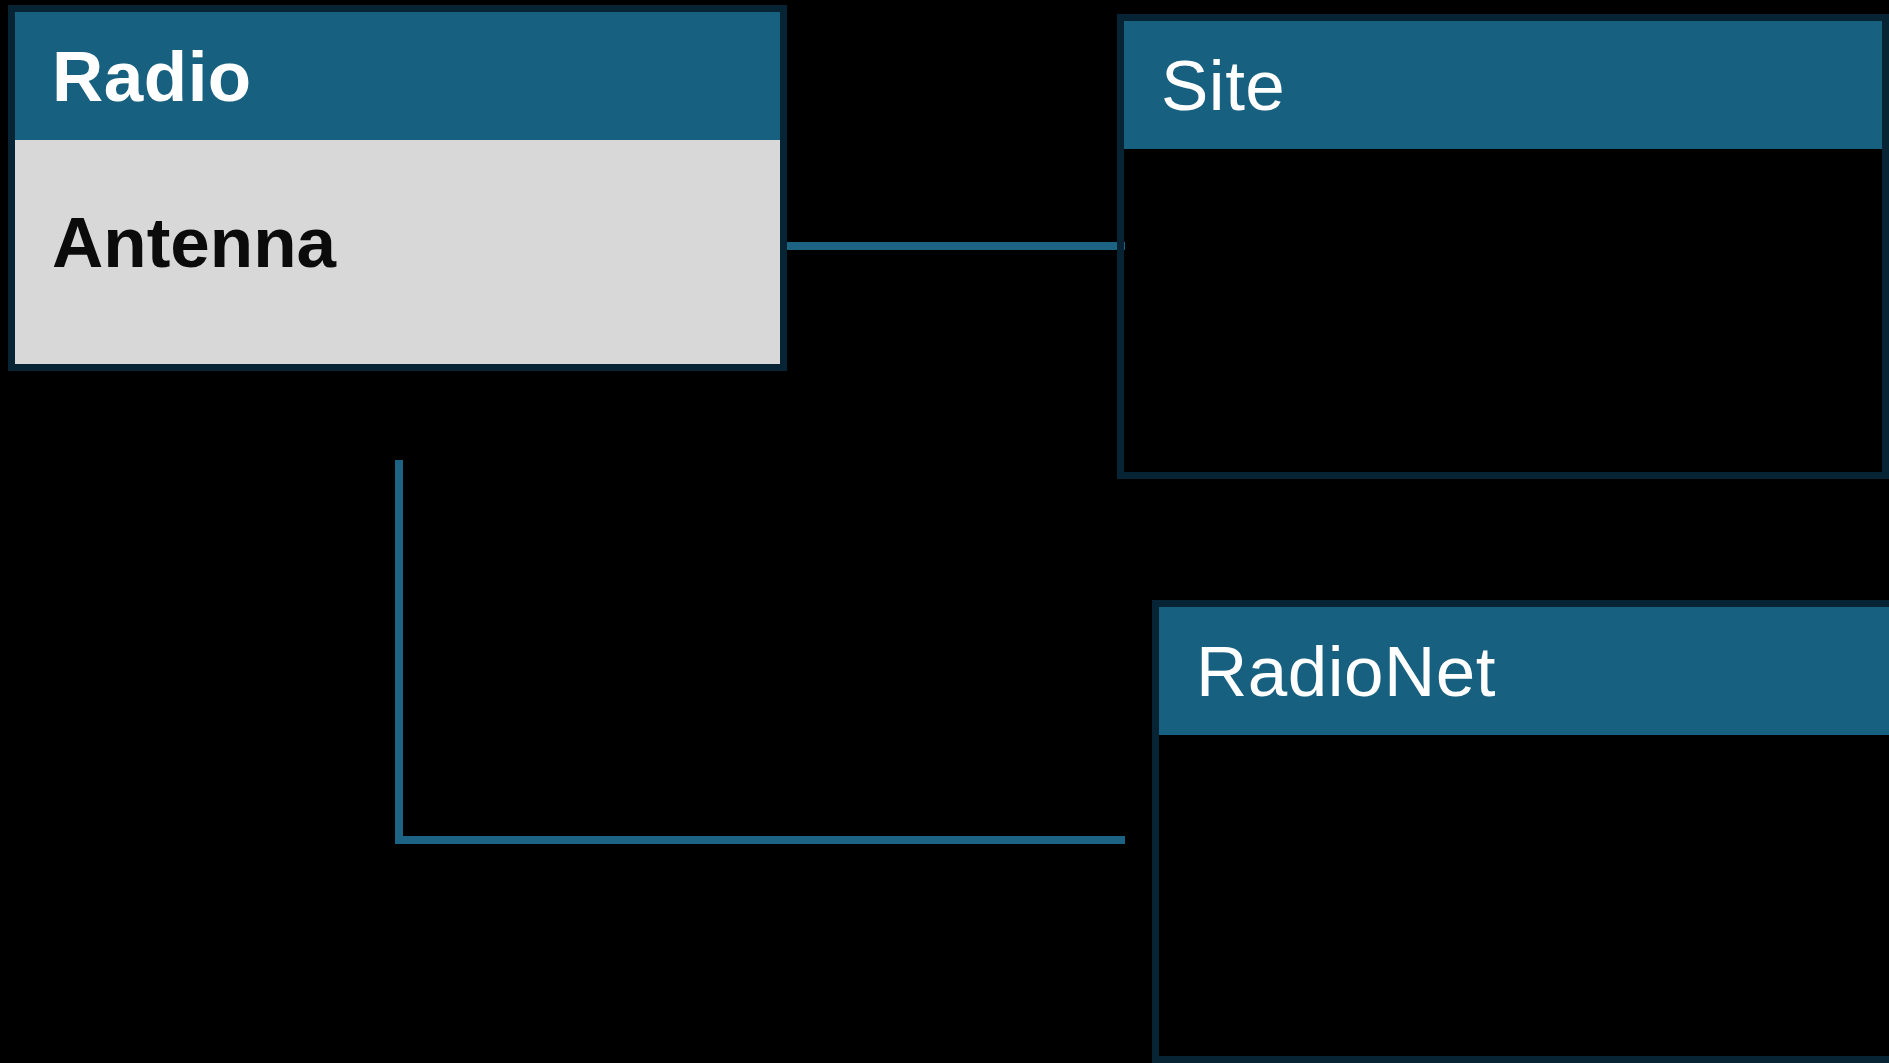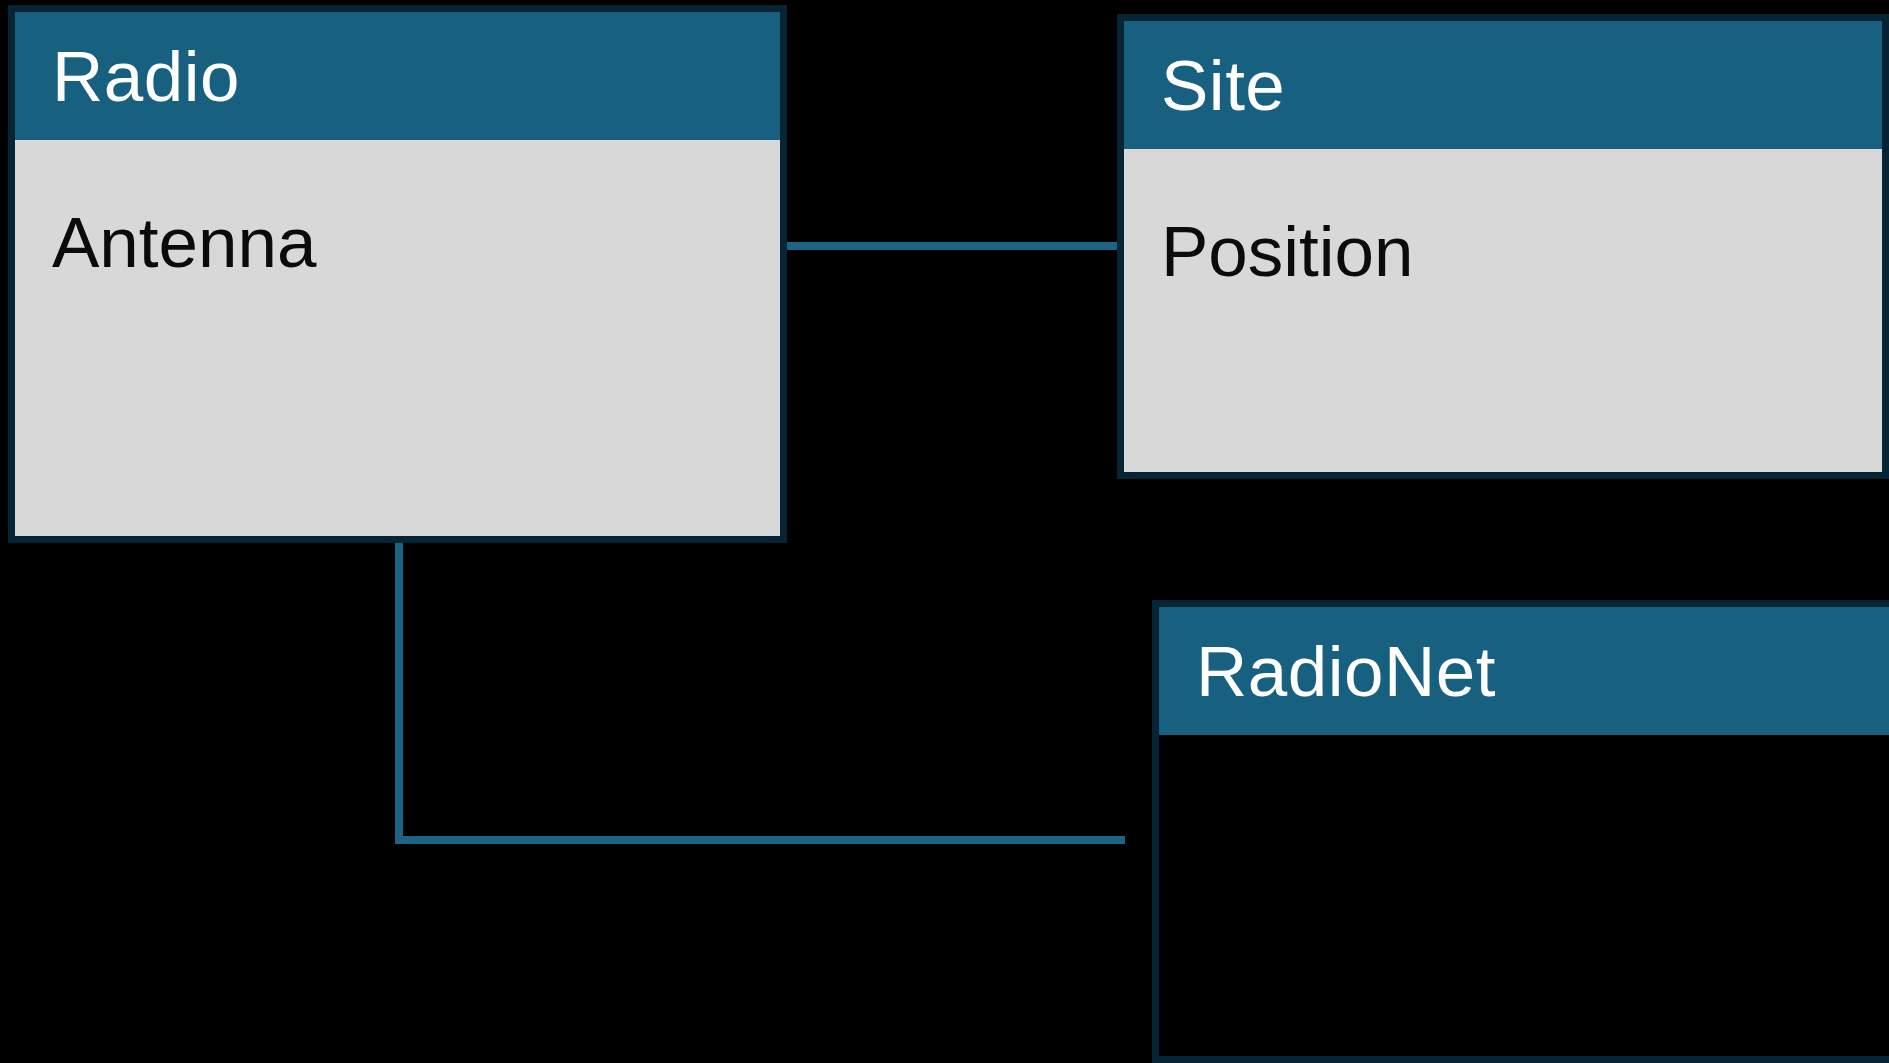--- a/index.html
+++ b/index.html
@@ -47,22 +47,22 @@
     font-size:71px;
     line-height:1.15;
     white-space:nowrap;
   }
   .connector{
     position:absolute;
     background:var(--connector);
     z-index:1;
   }
   
-  .entity-radio   { left:8px;    top:5px;   width:779px; height:538px; }
-  .entity-site    { left:1117px; top:14px;  width:772px; height:465px; }
+  .entity-radio   { left:8px;    top:5px;   width:779px; height:366px;font-weight:bold; }
+  .entity-site    { left:1117px; top:14px;  width:772px; height:465px;gap:16px; }
   .entity-radionet{ left:1152px; top:600px; width:772px; height:463px; }
 
   .conn-radio-site      { left:780px; top:242px; width:345px; height:8px; }
   .conn-radio-radionet-v{ left:395px; top:460px; width:8px;   height:384px; }
   .conn-radio-radionet-h{ left:395px; top:836px; width:730px; height:8px; }
 </style>
 </head>
 <body>
 
 <div class="canvas">
@@ -71,20 +71,19 @@
   <div class="connector conn-radio-radionet-v"></div>
   <div class="connector conn-radio-radionet-h"></div>
 
   <div class="entity entity-radio">
     <div class="entity-header">Radio</div>
     <div class="entity-body">Antenna</div>
   </div>
 
   <div class="entity entity-site">
     <div class="entity-header">Site</div>
-    <div class="entity-body">Position</div>
   </div>
 
   <div class="entity entity-radionet">
     <div class="entity-header">RadioNet</div>
   </div>
 
 </div>
 
 </body></html>

